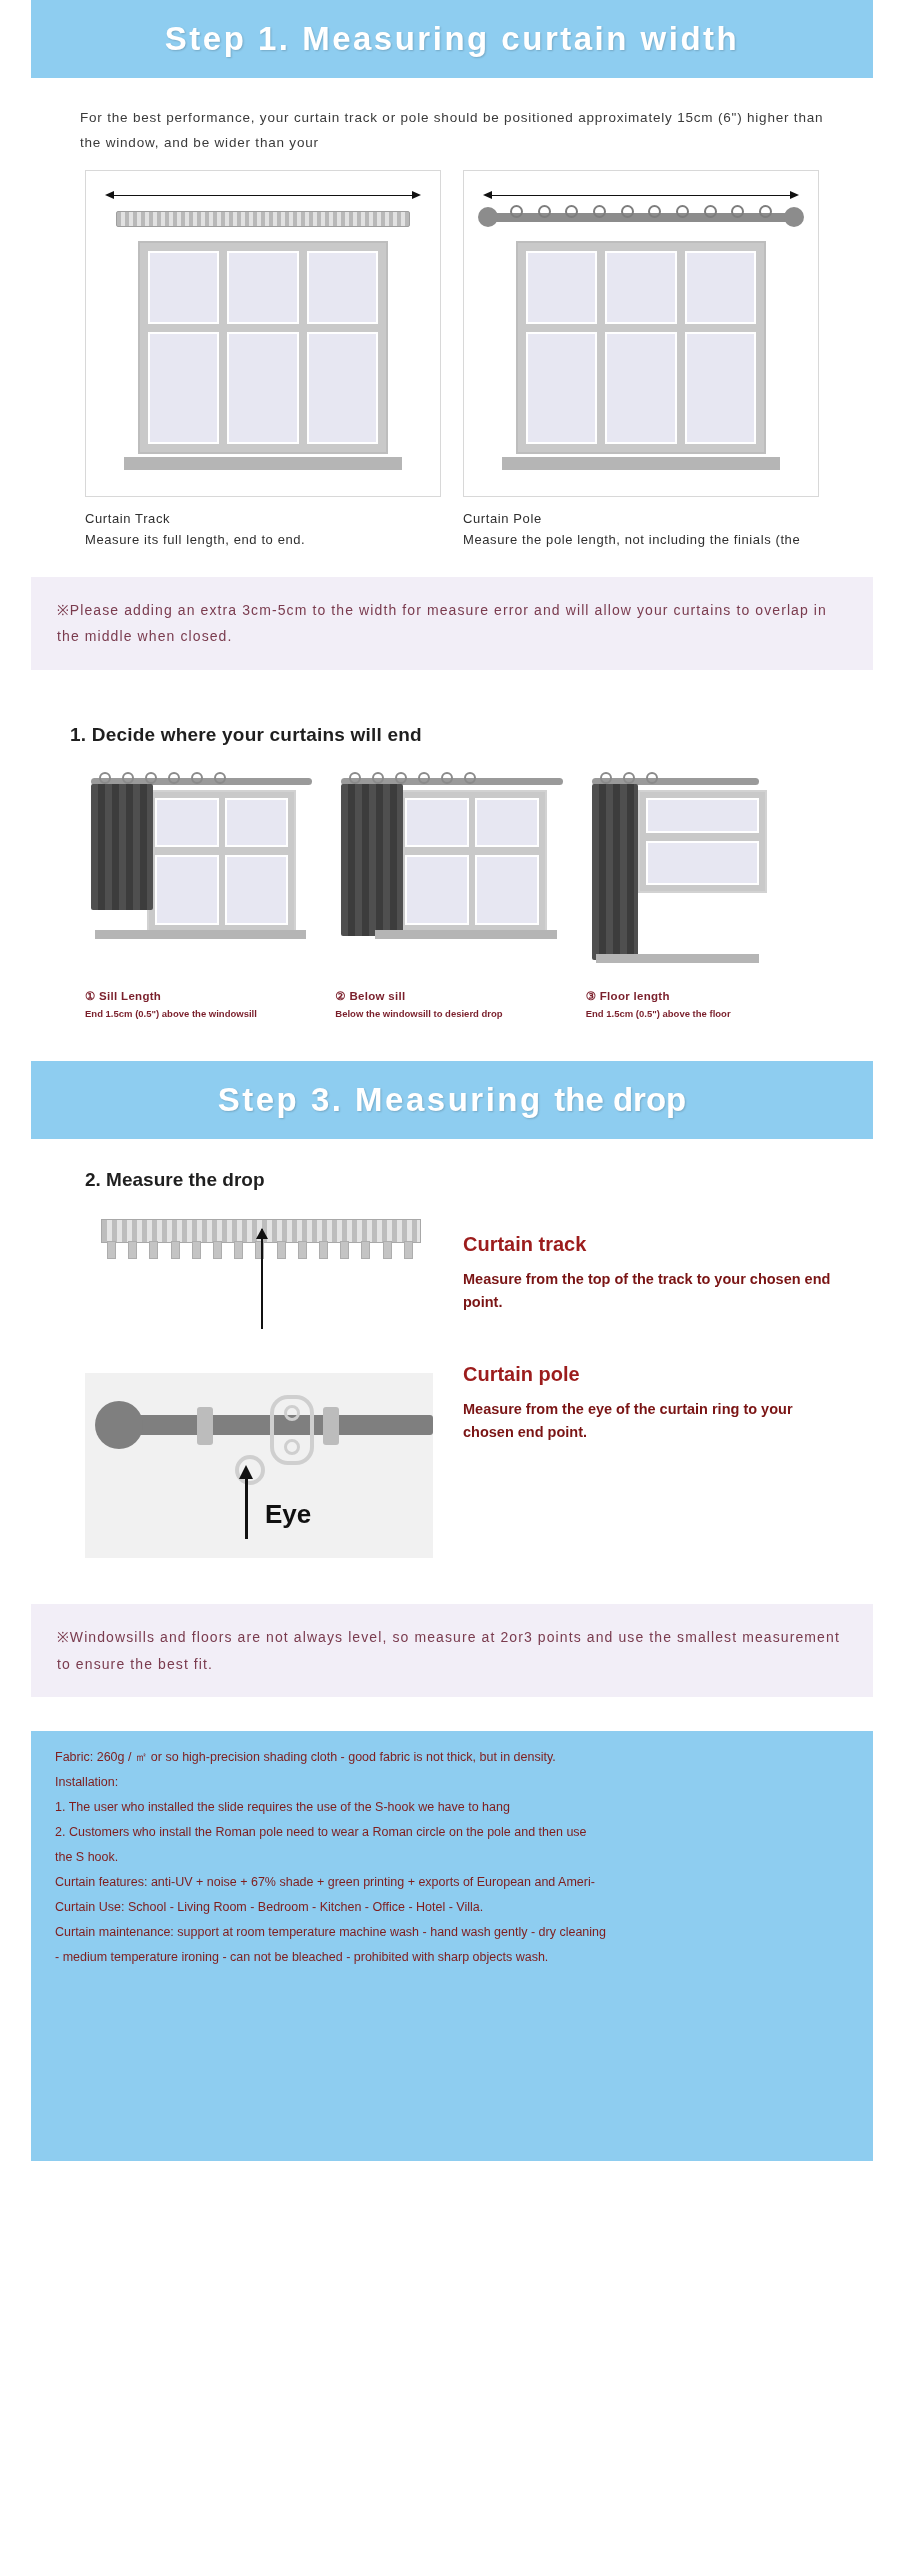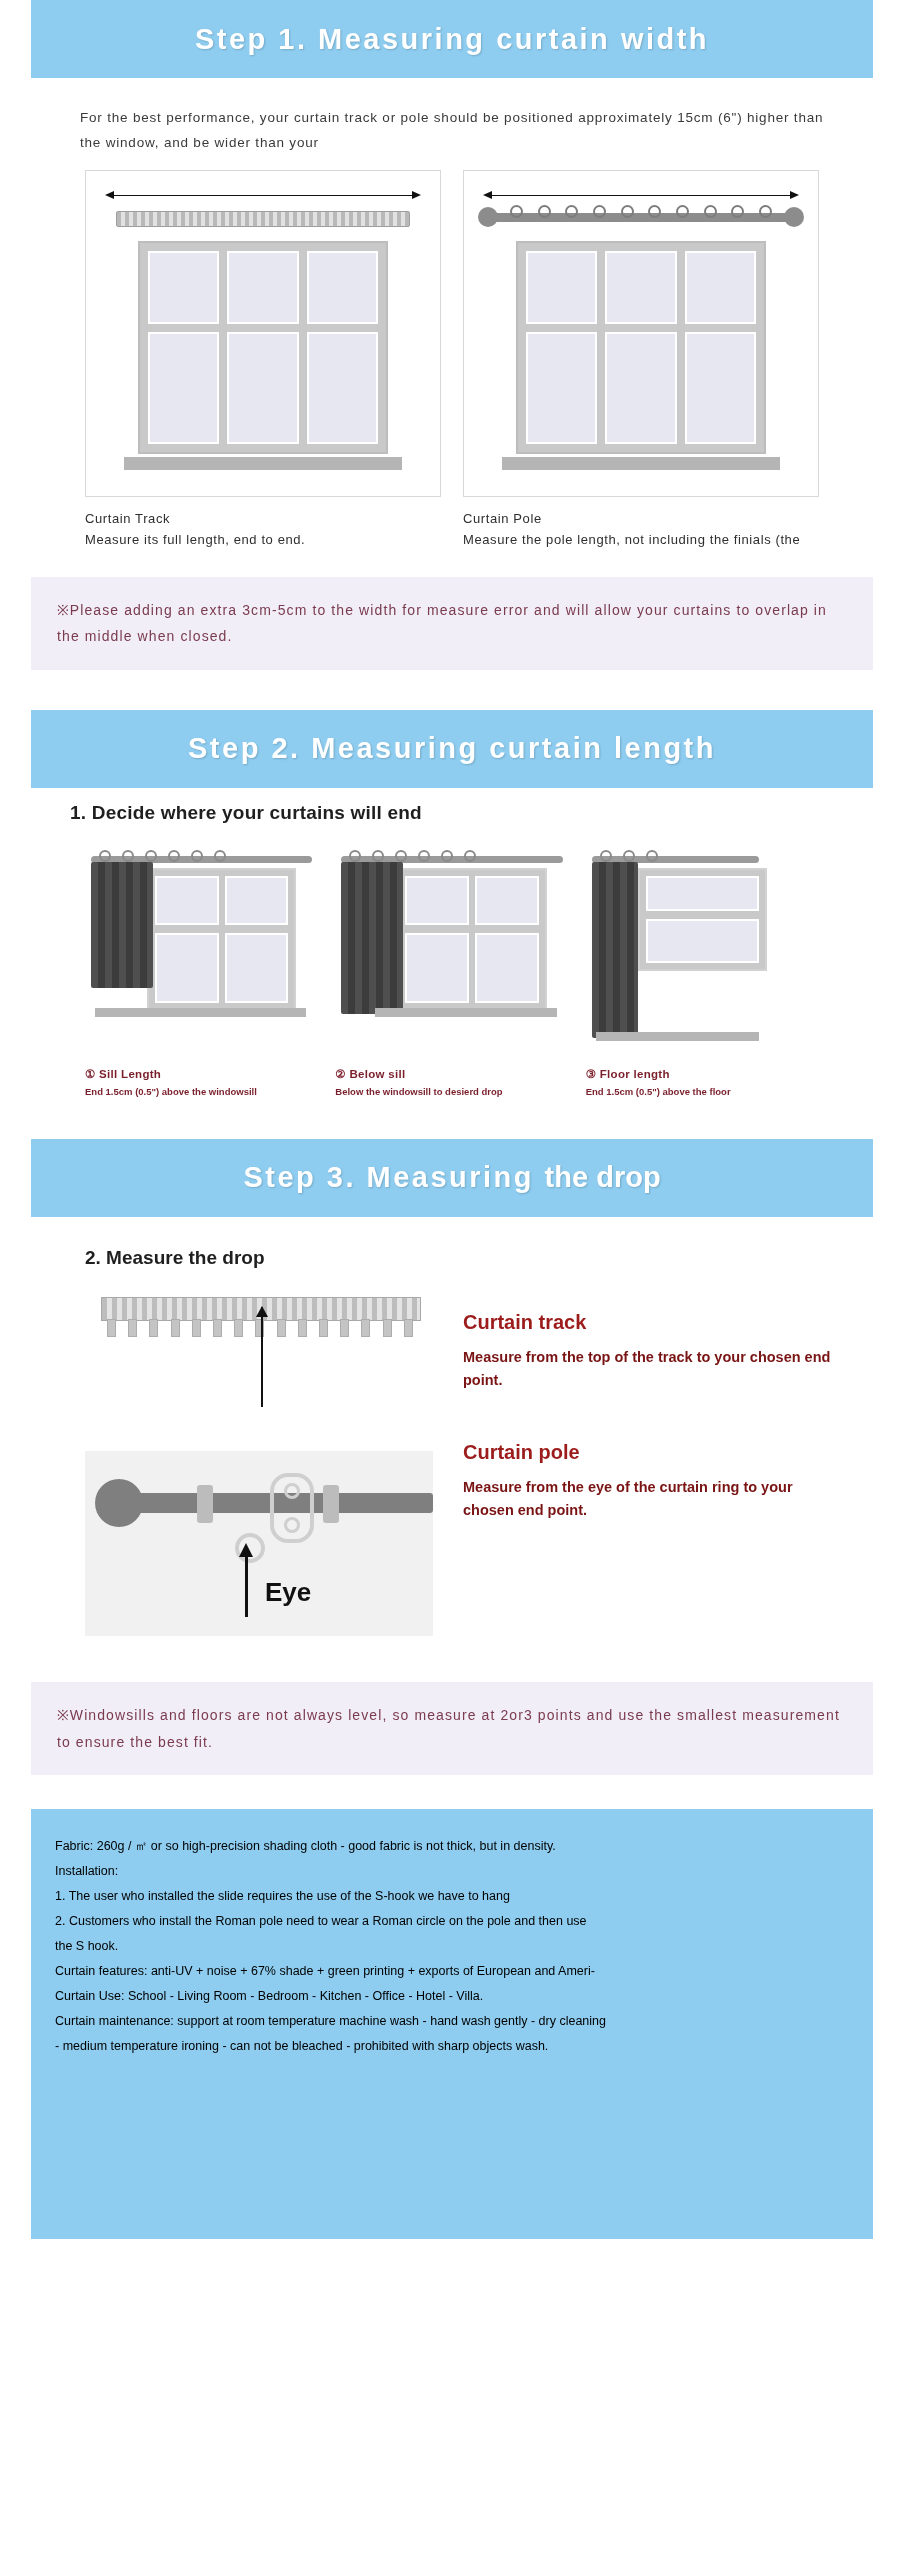--- a/index.html
+++ b/index.html
@@ -16,21 +16,21 @@
   .step-bar{
     background:#8ecdf0;
     height:78px;
     display:flex;
     align-items:center;
     justify-content:center;
     margin:0 31px;
   }
   .step-bar .txt{
     color:#ffffff;
-    font-size:29px;
+    font-size:33px;
     letter-spacing:2.5px;
     font-weight:bold;
     text-shadow:1px 1px 2px rgba(0,0,0,0.18);
   }
   .step-bar .txt .sub{letter-spacing:0px;}
 
   
   .intro{
     margin:28px 80px 14px 80px;
     font-size:13.5px;
@@ -199,22 +199,22 @@
   .pg-arrow:before{
     content:"";position:absolute;top:-12px;left:-6px;width:0;height:0;
     border-left:7.5px solid transparent;border-right:7.5px solid transparent;border-bottom:14px solid #111;
   }
   .pg-eye-label{position:absolute;left:180px;top:126px;font-size:26px;font-weight:bold;color:#111;}
 
   
   .info{
     margin:34px 31px 0 31px;
     background:#8ecdf0;
-    padding:25px 24px 40px 24px;
-    color:#000000;
+    padding:14px 24px 40px 24px;
+    color:#7f1d1d;
     font-size:12.5px;
     line-height:2.0;
     min-height:430px;
     box-sizing:border-box;
   }
   .info div{margin:0;}
   .spacer{height:40px;}
 </style>
 </head>
 <body>
@@ -301,23 +301,20 @@
         <div>Curtain Pole</div>
         <div>Measure the pole length, not including the finials (the</div>
       </div>
     </div>
   </div>
 
   <div class="note">※Please adding an extra 3cm-5cm to the width for measure error and will allow your curtains to overlap in the middle when closed.</div>
 
   <div class="spacer"></div>
 
-  <div class="step-bar">
-    <div class="txt">Step 2. Measuring curtain length</div>
-  </div>
 
   <div class="sub-title">1. Decide where your curtains will end</div>
 
   <div class="three-col">
 
     <div class="tcol">
       <div class="tbox">
         <div class="t-pole"></div>
         <div class="t-rings">
             <i></i>

